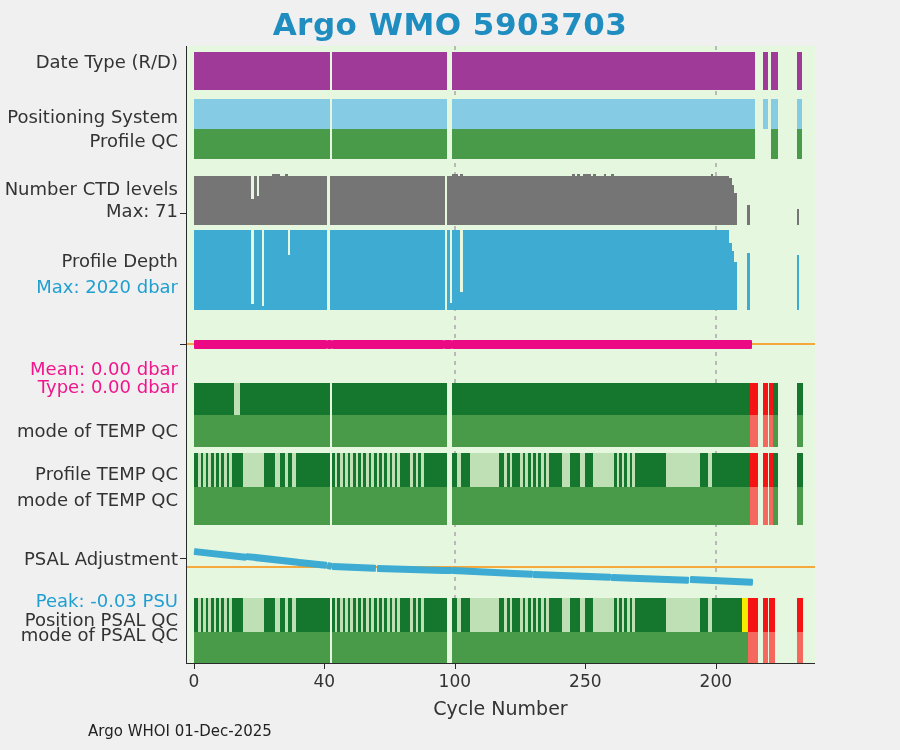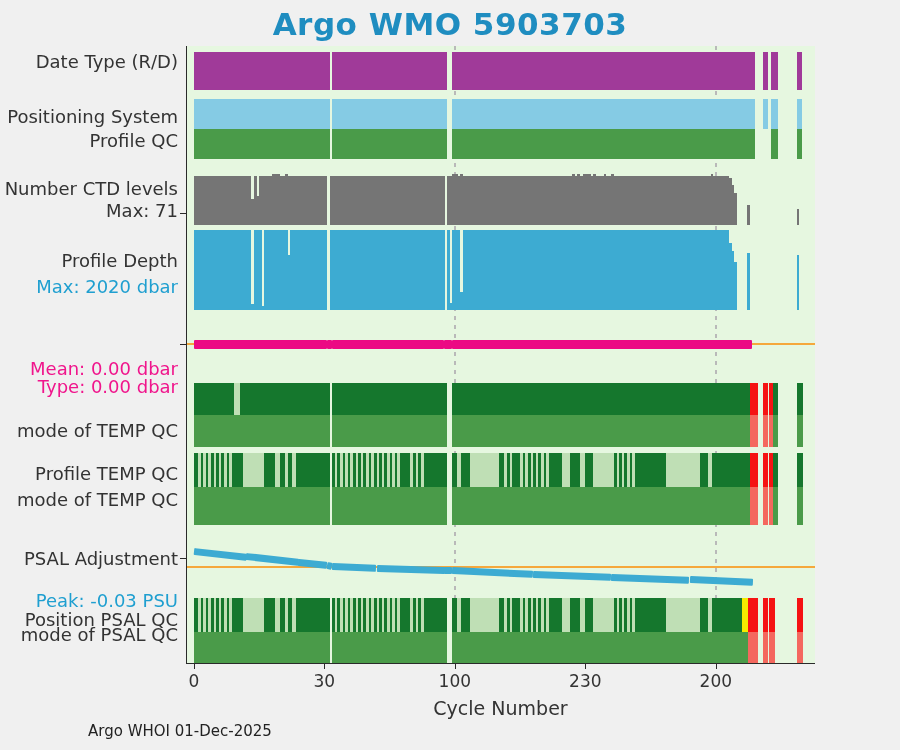--- a/index.html
+++ b/index.html
@@ -871,25 +871,25 @@
       <div class="seg" style="left: 576.801px; width: 5.21992px; top: 586px; height: 32px; background: rgb(244, 104, 94);"></div>
       <div class="seg" style="left: 583.326px; width: 5.21992px; top: 586px; height: 32px; background: rgb(244, 104, 94);"></div>
       <div class="seg" style="left: 610.73px; width: 6.5249px; top: 586px; height: 32px; background: rgb(244, 104, 94);"></div>
     </div>
   <div id="axis-left-line"></div>
   <div id="axis-bottom-line"></div>
   <div id="tick-layer">
       <div class="tick-mark" style="left: 7.82988px;"></div>
       <div class="tick-label" style="left: 7.82988px;">0</div>
       <div class="tick-mark" style="left: 138.328px;"></div>
-      <div class="tick-label" style="left: 138.328px;">30</div>
+      <div class="tick-label" style="left: 138.328px;">40</div>
       <div class="tick-mark" style="left: 268.826px;"></div>
       <div class="tick-label" style="left: 268.826px;">100</div>
       <div class="tick-mark" style="left: 399.324px;"></div>
-      <div class="tick-label" style="left: 399.324px;">230</div>
+      <div class="tick-label" style="left: 399.324px;">250</div>
       <div class="tick-mark" style="left: 529.822px;"></div>
       <div class="tick-label" style="left: 529.822px;">200</div>
     </div>
   <div class="axis-stub" style="top:167px"></div>
   <div class="axis-stub" style="top:298px"></div>
   <div class="axis-stub" style="top:512px"></div>
 </div>
 
 <div id="xlabel">Cycle Number</div>
 <div id="footer-note">Argo WHOI 01-Dec-2025</div>

